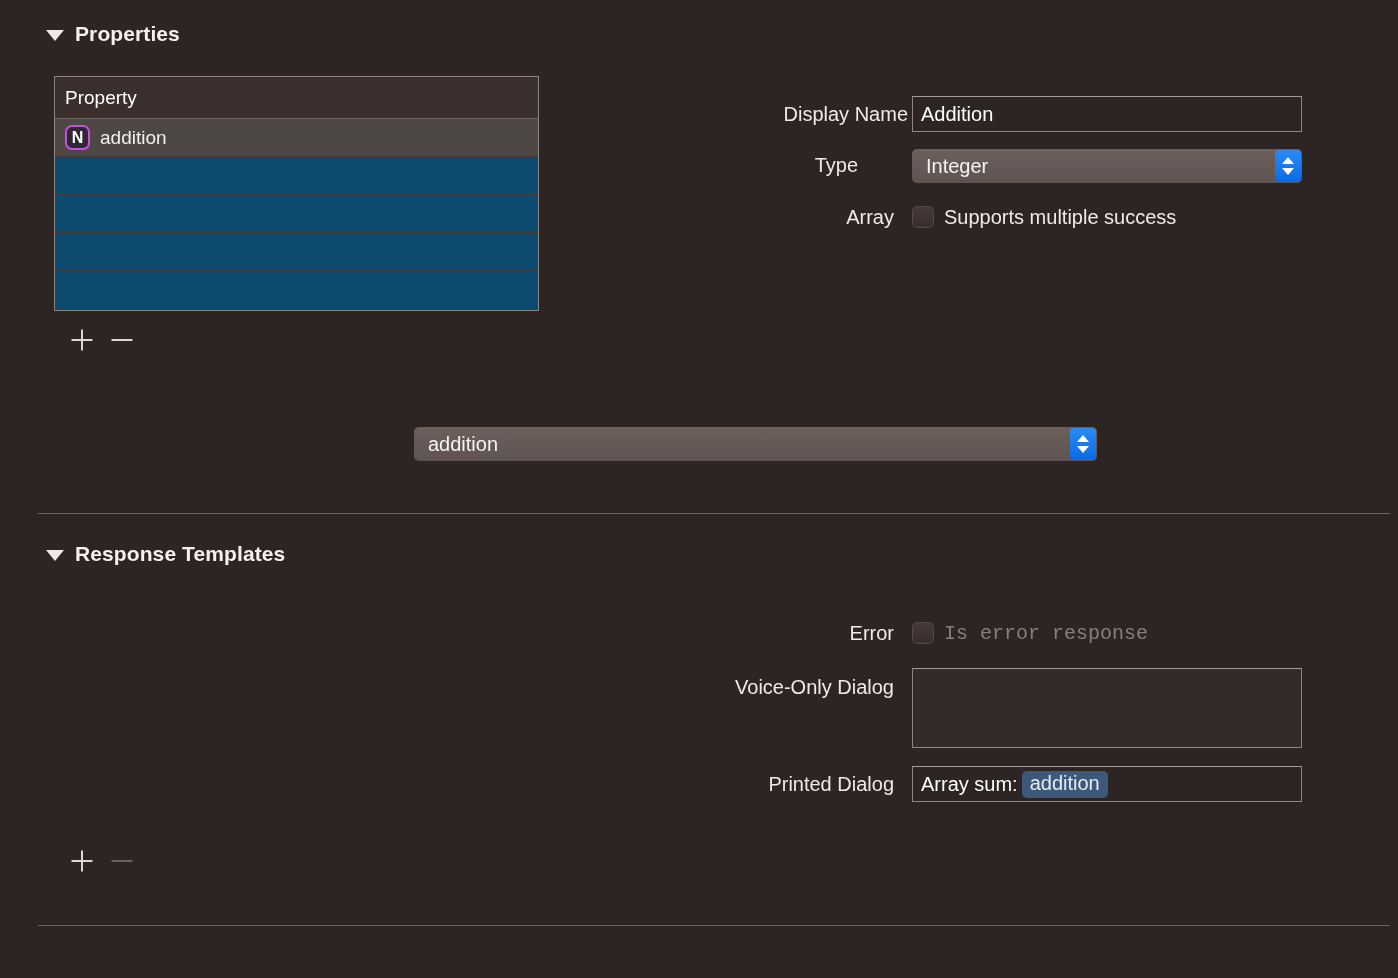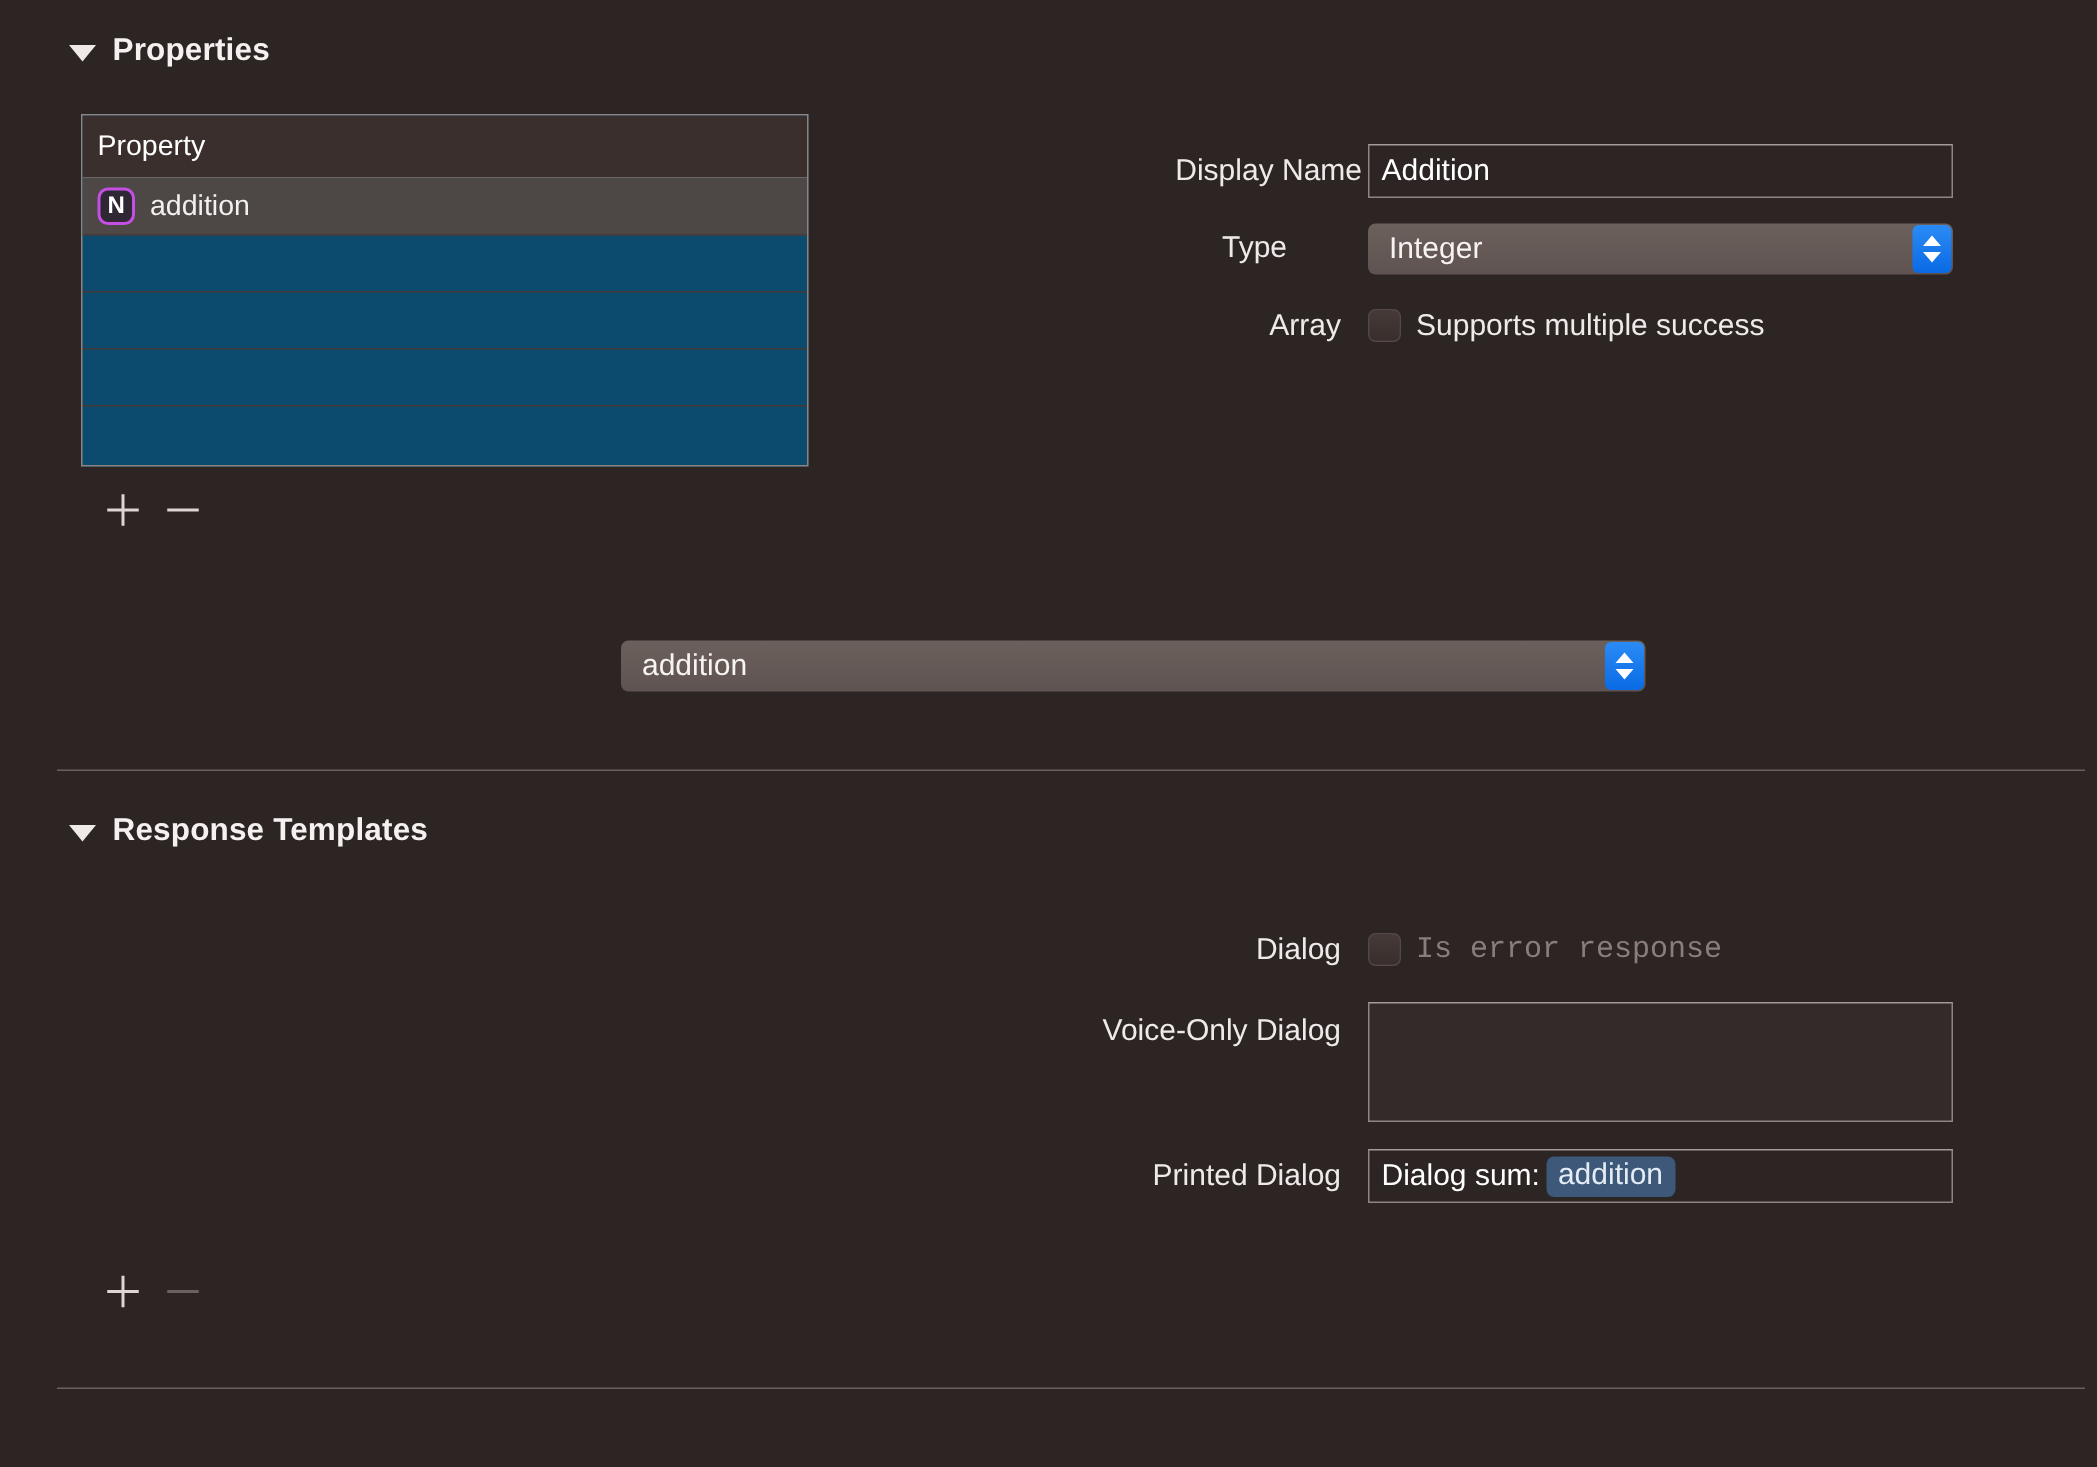--- a/index.html
+++ b/index.html
@@ -264,28 +264,28 @@
     <span class="tri"></span>
     <span class="section-title">Response Templates</span>
   </div>
 
 
   <div class="pm-row" style="left:62px; top:844px;">
     <div class="pm-btn plus"></div>
     <div class="pm-btn minus disabled"></div>
   </div>
 
-  <div class="lbl" style="left:650px; top:622px; width:244px;">Dialog</div>
+  <div class="lbl" style="left:650px; top:622px; width:244px;">Error</div>
   <div class="cbox" style="left:912px; top:622px;"></div>
   <div class="lbl dim" style="left:944px; top:622px; text-align:left;">Is error response</div>
 
   <div class="lbl" style="left:550px; top:676px; width:344px;">Voice-Only Dialog</div>
   <div class="tarea" style="left:912px; top:668px; width:390px; height:80px;"></div>
 
   <div class="lbl" style="left:550px; top:773px; width:344px;">Printed Dialog</div>
   <div class="tfield" style="left:912px; top:766px; width:390px; height:36px;">
-    <span>Dialog sum:</span>
+    <span>Array sum:</span>
     <span class="token">addition</span>
   </div>
 
   <div class="sep" style="left:38px; top:925px; width:1352px;"></div>
 
 </div>
 
 </body></html>

